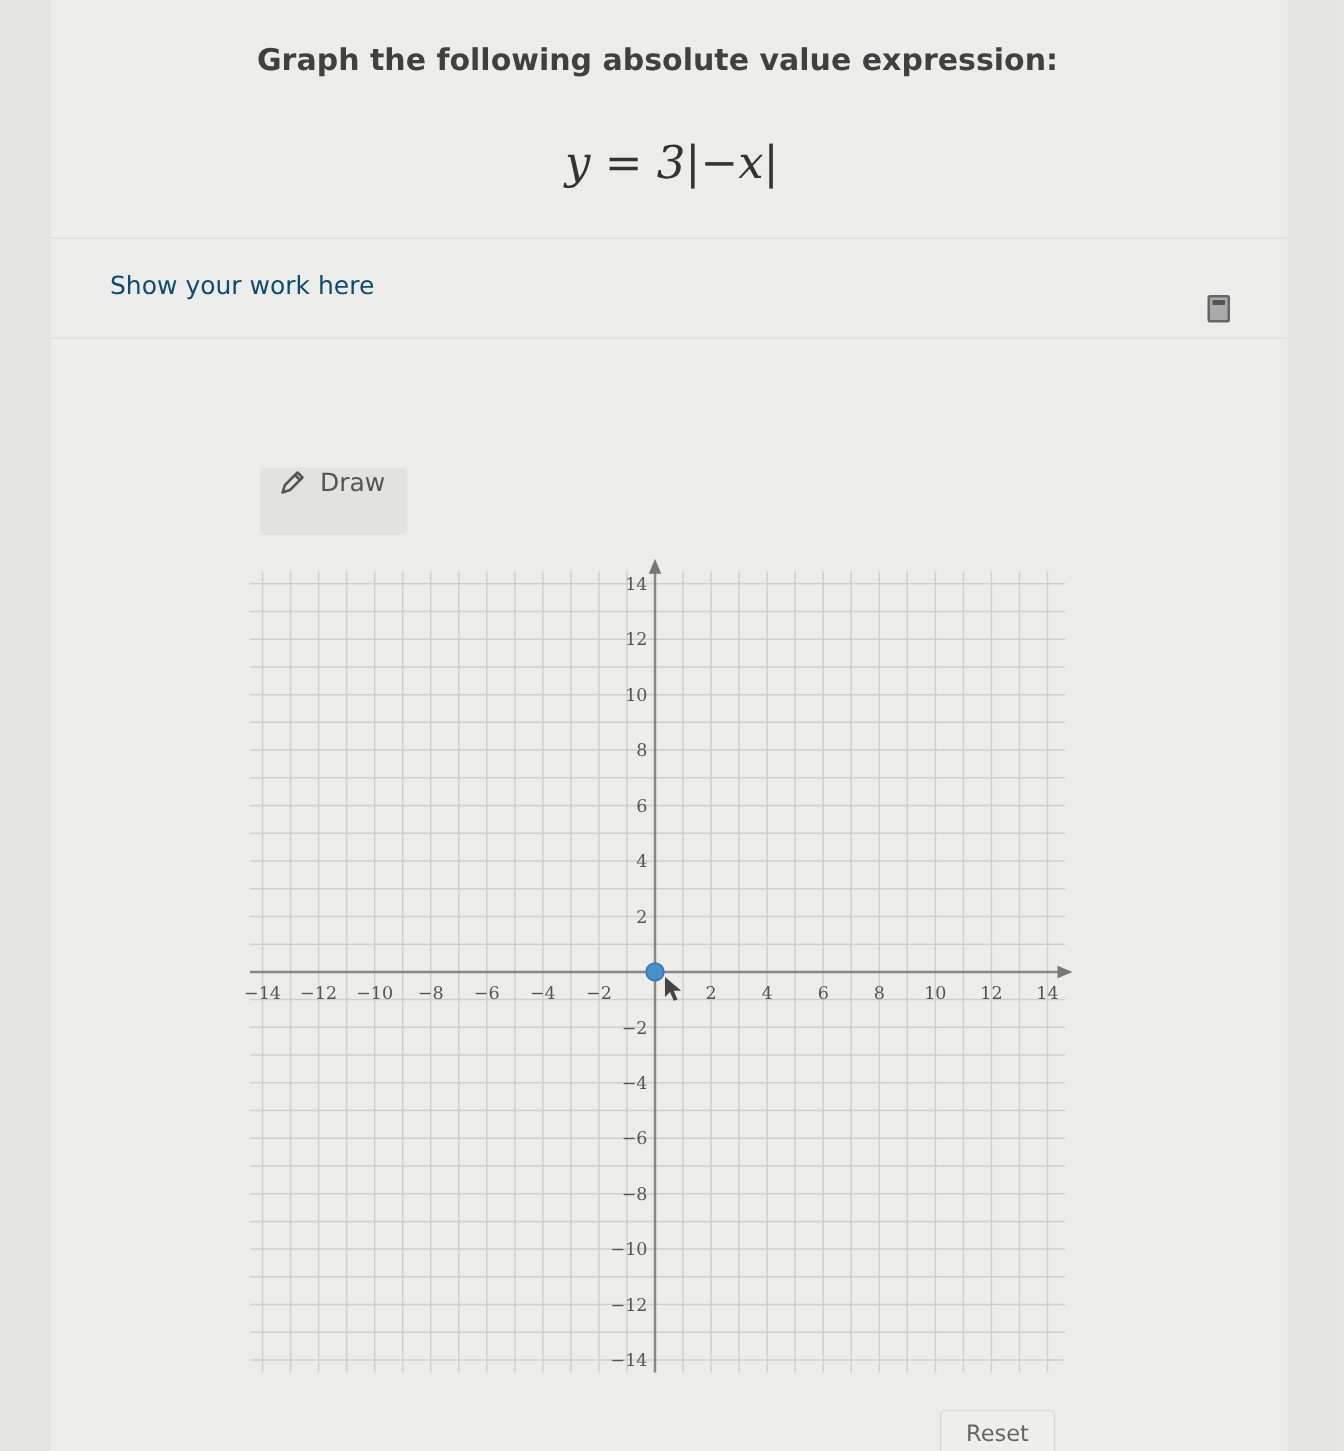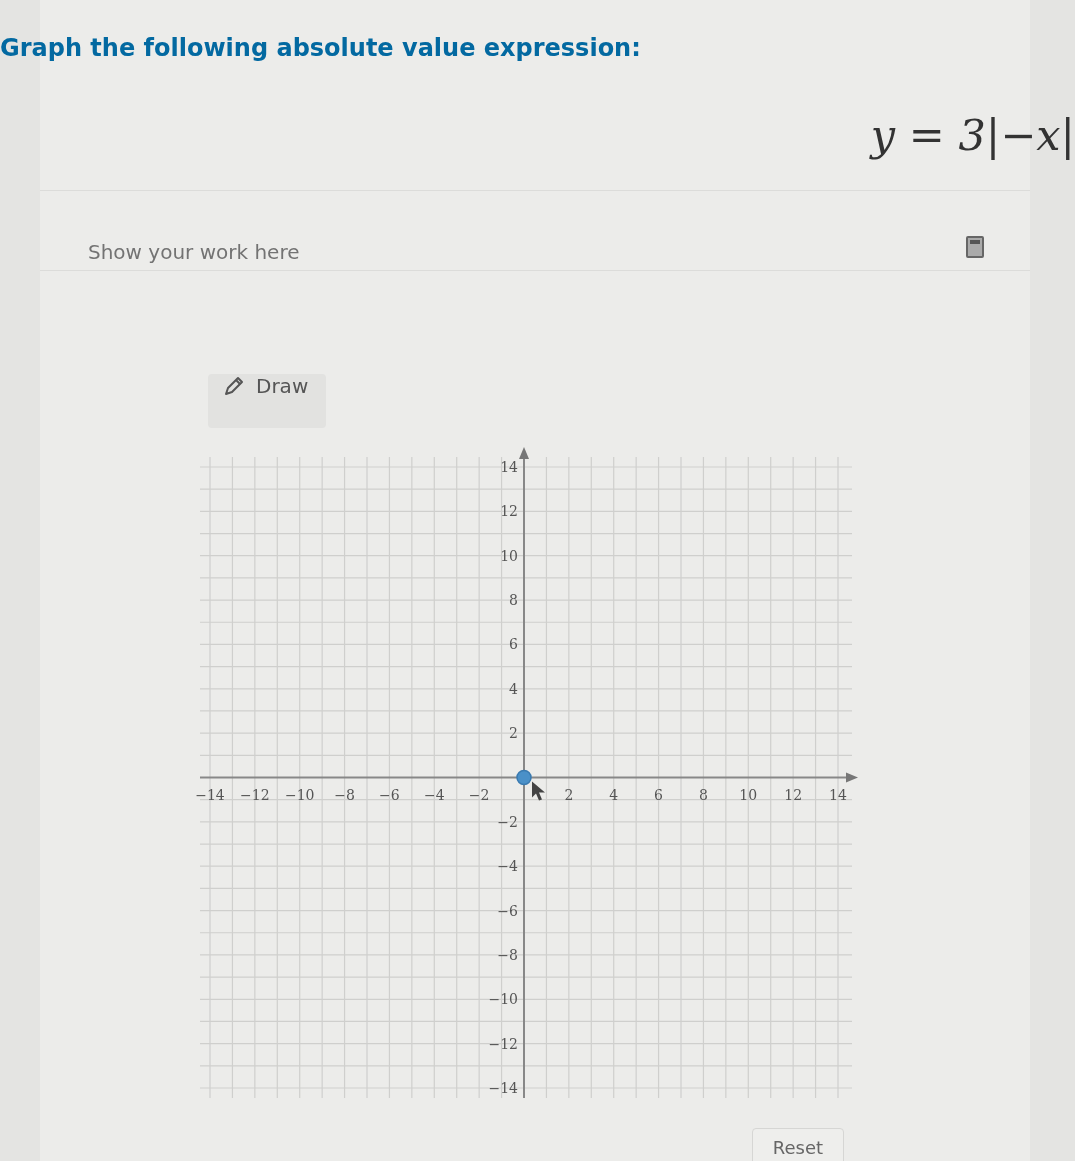--- a/index.html
+++ b/index.html
@@ -8,32 +8,32 @@
     background: #e4e4e2;
     font-family: "DejaVu Sans", sans-serif;
     position: relative;
   }
   .card {
     position: absolute; left: 40px; top: 0px; width: 990px; height: 1161px;
     background: #ececea;
   }
   .question {
     position: absolute; left: 0; width: 1052px; top: 34px;
-    font-size: 24px; color: #0369a1; font-weight: bold;
+    text-align: center; font-size: 24px; color: #404040; font-weight: bold;
   }
   .equation {
     position: absolute; left: 0; width: 1075px; top: 110px;
-    text-align: right; font-family: "DejaVu Serif", serif; font-style: italic;
-    font-size: 43px; color: #333;
+    text-align: center; font-family: "DejaVu Serif", serif; font-style: italic;
+    font-size: 36px; color: #333;
   }
   .divider {
     position: absolute; left: 40px; width: 990px; height: 1px; background: #dcdcda;
   }
   .work-label {
-    position: absolute; left: 88px; top: 216px; font-size: 20px; color: #737373; margin-top: 24px;
+    position: absolute; left: 88px; top: 216px; font-size: 20px; color: #0c4a6e;
   }
   .calc-icon {
     position: absolute; left: 966px; top: 236px; width: 18px; height: 22px;
     border: 2px solid #666; border-radius: 2px; box-sizing: border-box; background: #aaa;
   }
   .calc-icon::before {
     content: ""; position: absolute; left: 2px; top: 2px; width: 10px; height: 4px; background: #555;
   }
   .draw-btn {
     position: absolute; left: 208px; top: 374px; width: 118px; height: 54px;

